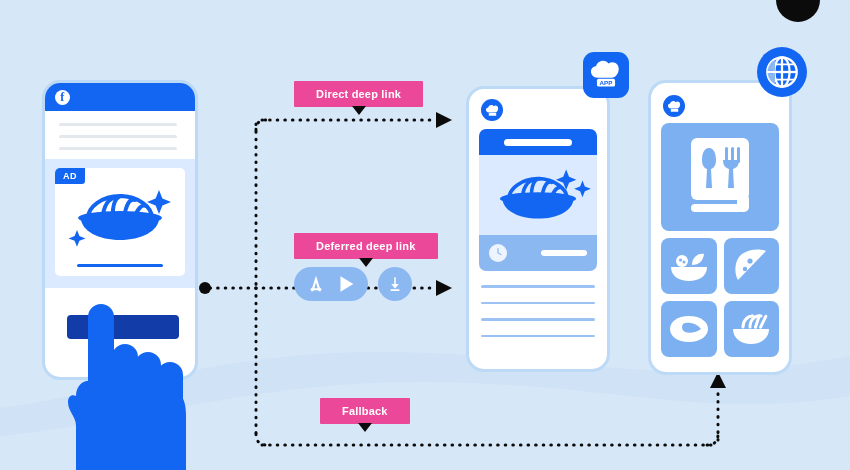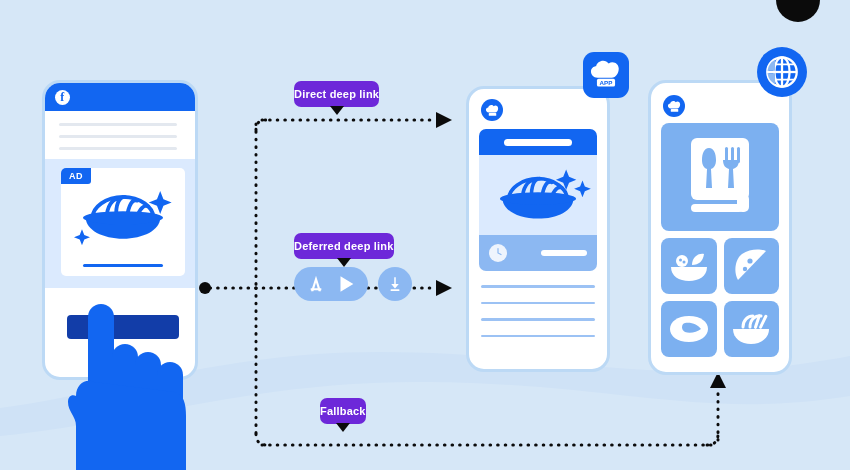--- a/index.html
+++ b/index.html
@@ -18,21 +18,21 @@
   .phone{position:absolute;background:#ffffff;border-radius:18px;
         border:3px solid #bcd9f5;box-sizing:border-box;overflow:hidden;}
 
   
   #phone-left{left:42px;top:80px;width:156px;height:300px;}
   .fb-bar{height:28px;background:#1266f1;display:flex;align-items:center;padding-left:10px;}
   .fb-logo{width:15px;height:15px;border-radius:50%;background:#ffffff;position:relative;}
   .fb-logo:after{content:"f";position:absolute;left:5.2px;top:0px;font-size:12px;
      font-weight:bold;color:#1266f1;line-height:15px;font-family:"Liberation Serif",serif;}
   .txtline{height:3px;border-radius:2px;background:#e3e8ef;margin:0 14px 9px 14px;}
-  .ad-wrap{background:#dbeafe;padding:9px 10px 12px 16px;margin-top:4px;}
+  .ad-wrap{background:#dbeafe;padding:9px 10px 12px 10px;margin-top:4px;}
   .ad-card{background:#ffffff;border-radius:5px;position:relative;height:108px;overflow:hidden;}
   .ad-badge{position:absolute;left:0;top:0;background:#1266f1;color:#fff;
     font-size:9px;font-weight:bold;letter-spacing:.5px;padding:3px 8px;border-radius:0 0 3px 0;}
   .ad-caption{position:absolute;left:22px;right:22px;bottom:9px;height:3px;border-radius:2px;background:#1266f1;}
   .cta-btn{position:absolute;left:22px;top:232px;width:112px;height:24px;border-radius:4px;background:#123da8;}
   .hand{position:absolute;left:60px;top:300px;width:130px;height:180px;}
 
   
   #phone-mid{left:466px;top:86px;width:144px;height:286px;}
   .chef-circle{width:22px;height:22px;border-radius:50%;background:#1266f1;
@@ -54,23 +54,23 @@
   #phone-right{left:648px;top:80px;width:144px;height:295px;}
   .grid-big{margin:6px 10px 0 10px;height:108px;border-radius:8px;background:#7cb0f0;
      display:flex;align-items:center;justify-content:center;}
   .grid-2{display:flex;gap:7px;margin:7px 10px 0 10px;}
   .tile{flex:1;height:56px;border-radius:8px;background:#7cb0f0;
      display:flex;align-items:center;justify-content:center;}
   .globe-badge{position:absolute;left:757px;top:47px;width:50px;height:50px;border-radius:50%;
      background:#1266f1;display:flex;align-items:center;justify-content:center;}
 
   
-  .label{position:absolute;background:#6d28d9;color:#ffffff;border-radius:7px;
+  .label{position:absolute;background:#ec4899;color:#ffffff;border-radius:1px;
      font-size:11px;font-weight:bold;letter-spacing:.2px;
-     padding:7px 0;white-space:nowrap;}
+     padding:7px 22px;white-space:nowrap;}
   .label:after{content:"";position:absolute;left:50%;margin-left:-7px;bottom:-8px;
      width:0;height:0;border-left:7px solid transparent;border-right:7px solid transparent;
      border-top:9px solid #0b0b0b;}
   #label-direct{left:294px;top:81px;}
   #label-deferred{left:294px;top:233px;}
   #label-fallback{left:292px;top:398px;margin-left:28px;}
 
   
   .store-pill{position:absolute;left:294px;top:267px;width:74px;height:34px;border-radius:17px;
      background:#8cb8f2;display:flex;align-items:center;justify-content:center;gap:8px;}

